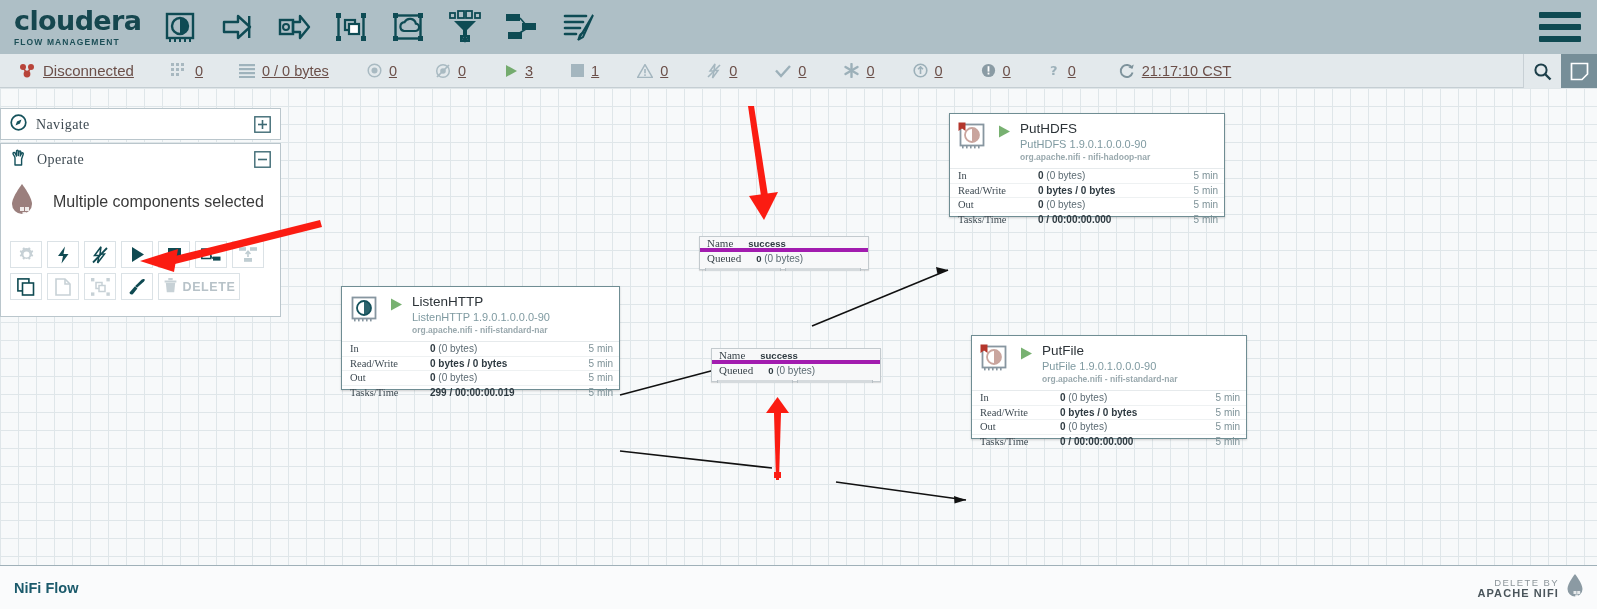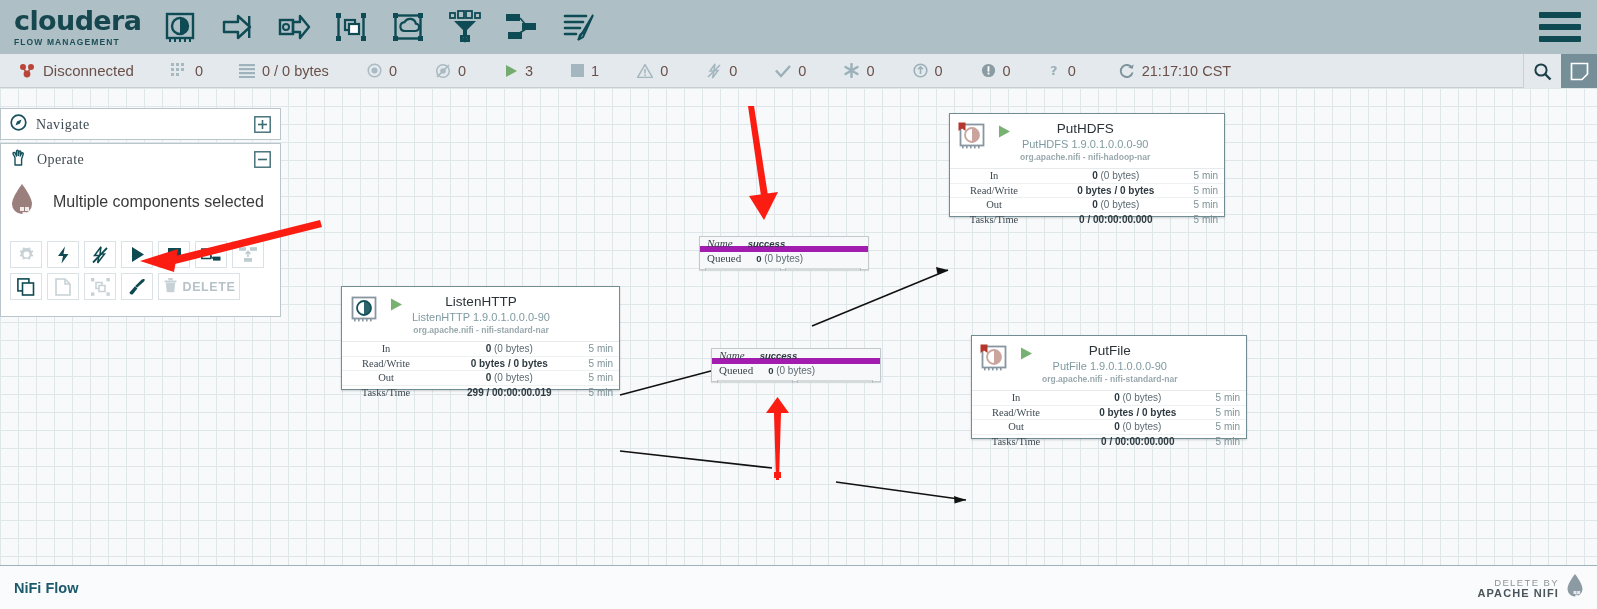--- a/index.html
+++ b/index.html
@@ -33,21 +33,21 @@
   }
   .hamburger span{ display:block; height:6px; background:#0f4a52; border-radius:1px; }
 
   
   .statusbar{
     position:absolute; left:0; top:54px; width:1597px; height:34px;
     background:#e3e9ec; border-bottom:1px solid #c5ced3;
     display:flex; align-items:center;
   }
   .st-item{ display:flex; align-items:center; gap:7px; color:#6b4f49; font-size:14.5px; }
-  .st-item .lbl{ color:#6b4f49; }
+  .st-item .lbl{ color:#6b4f49;text-decoration:underline; }
   .st-icon{ display:flex; align-items:center; justify-content:center; }
   .discon{ margin-left:18px; }
   .discon .lbl{ font-size:15px; }
   .right-tools{
     position:absolute; right:0; top:0; height:34px; display:flex; align-items:center;
   }
   .search-btn{
     width:38px; height:34px; display:flex;align-items:center;justify-content:center;
     background:#e3e9ec; border-left:1px solid #c8d0d5; cursor:pointer;
   }
@@ -88,21 +88,20 @@
   .op-btn{
     width:32px; height:27px; border:1px solid #dbe2e6; background:#fff;
     display:flex; align-items:center; justify-content:center; cursor:pointer;
   }
   .op-btn.wide{ width:82px; gap:5px; color:#b7c2c8; font-size:12.5px; font-weight:bold; letter-spacing:.6px;}
 
   
   .proc{
     position:absolute; background:#fff; border:1.5px solid #6f8d93;
     box-shadow:0 1px 2px rgba(0,0,0,.18);
-    text-align:center;
   }
   .proc-head{ display:flex; padding:8px 6px 5px 8px; }
   .proc-ico{ width:30px; height:30px; position:relative; flex:0 0 auto; }
   .proc-play{ margin:2px 0 0 10px; }
   .proc-txt{ margin-left:9px; }
   .proc-name{ font-size:13.5px; color:#2c3338; line-height:14px; }
   .proc-type{ font-size:11px; color:#7f9aa1; line-height:13px; margin-top:2px;}
   .proc-bundle{ font-size:8.5px; color:#9aa9ae; line-height:11px; margin-top:1px; font-weight:bold;}
   .proc-stats{ border-top:1px solid #e6eaec; }
   .srow{ display:flex; align-items:center; height:14.5px; border-bottom:1px solid #eef1f2; padding:0 6px 0 8px; }
@@ -111,21 +110,21 @@
   .sv{ flex:1; font-size:10px; color:#2e3a41; font-weight:bold; padding-left:8px;}
   .sv .dim{ font-weight:normal; color:#5c6b73; }
   .st{ font-size:10px; color:#7e9298; }
 
   
   .conn{
     position:absolute; background:#f7f8f9; border:1px solid #c3cace;
     box-shadow:0 1px 1px rgba(0,0,0,.12);
   }
   .conn-row{ display:flex; align-items:baseline; height:15px; padding:0 6px 0 7px; }
-  .conn-row.top{ border-bottom:6px solid #a21caf;font-style:italic; }
+  .conn-row.top{ border-bottom:4px solid #a21caf; }
   .conn-k{ font-size:11px; color:#3a444b; font-family:"Liberation Serif", serif; }
   .conn-v{ font-size:9.5px; color:#2e3a41; font-weight:bold; margin-left:15px; }
   .conn-v .dim{ font-weight:normal; color:#5b6a72; font-size:10px;}
   .conn-bar{ display:flex; gap:4px; padding:0 5px; margin-top:1px; }
   .conn-bar i{ display:block; height:3px; background:#d5dadd; border-left:1px solid #b7bfc4; border-right:1px solid #b7bfc4;}
 
   svg.wires{ position:absolute; left:0; top:0; width:1597px; height:477px; pointer-events:none;}
   svg.arrows{ position:absolute; left:0; top:0; width:1597px; height:477px; pointer-events:none;}
 
   

